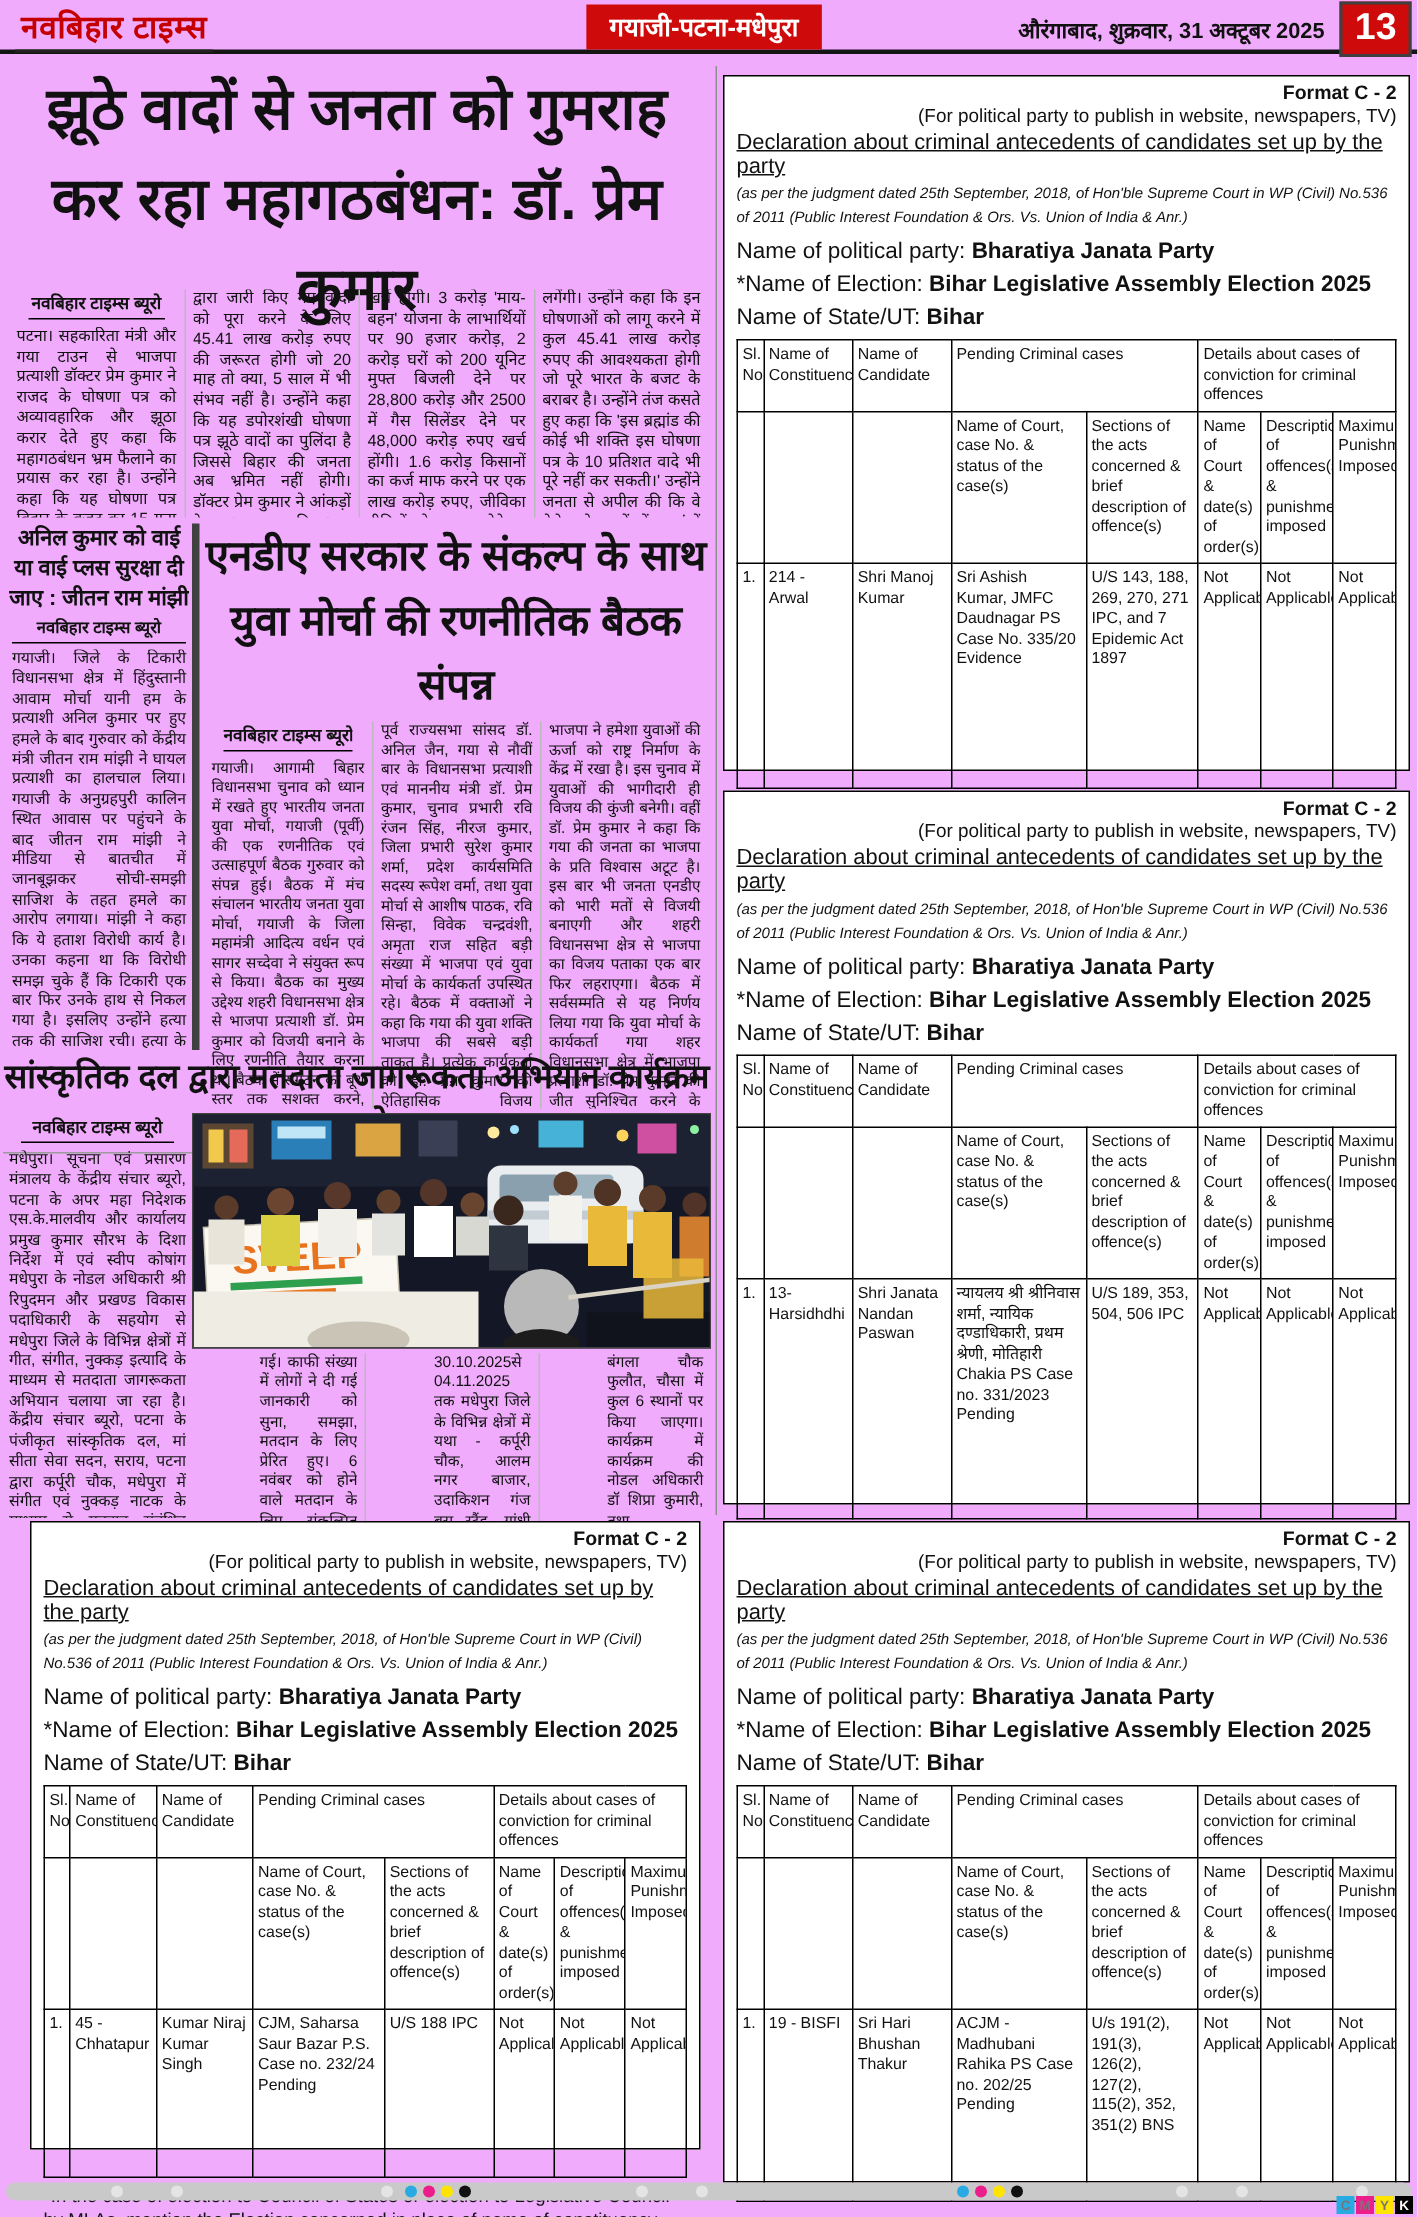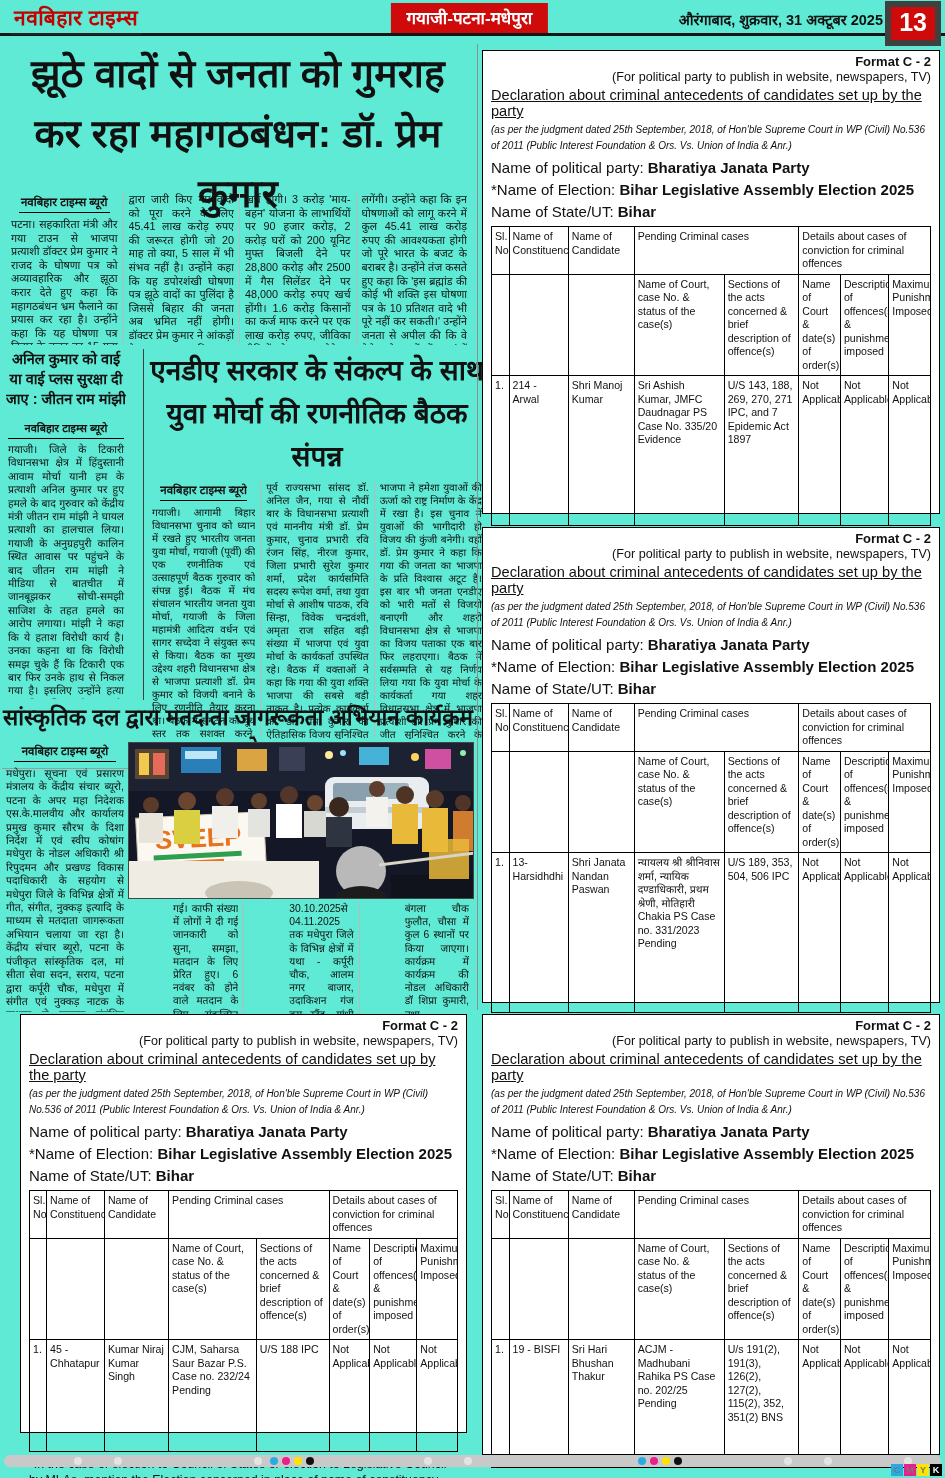--- a/index.html
+++ b/index.html
@@ -1,43 +1,43 @@
 <!DOCTYPE html>
 <html><head>
 <meta charset="utf-8">
 <style>
   * { margin:0; padding:0; box-sizing:border-box; }
   html,body { background:#ffffff; }
   body { font-family:"Liberation Sans", sans-serif; color:#111; }
-  #page { position:relative; width:945px; height:1478px; background:#5eead4; overflow:hidden; margin:0 auto; }
+  #page { position:relative; width:945px; height:1478px; background:#f0abfc; overflow:hidden; margin:0 auto; }
 
   
   #masthead { position:absolute; left:0; top:0; width:945px; height:36px; border-bottom:3px solid #151515; }
   .paper-name { position:absolute; left:10px; top:3px; font-size:21px; font-weight:800; color:#c40000; border-bottom:2px solid #222; padding:0 4px 2px; letter-spacing:0.5px; }
   .edition-badge { position:absolute; left:50%; transform:translateX(-52%); top:3px; background:#cf0a0a; color:#fff; font-size:17px; font-weight:700; padding:3px 16px 4px; }
   .dateline { position:absolute; right:62px; top:9px; font-size:14.5px; font-weight:700; }
-  .page-badge { position:absolute; right:4px; top:1px; background:#cf0a0a; color:#fff; font-size:25px; font-weight:800; padding:3px 8px 5px; line-height:1; border:6px solid #404040; }
+  .page-badge { position:absolute; right:4px; top:1px; background:#cf0a0a; color:#fff; font-size:25px; font-weight:800; padding:3px 8px 5px; line-height:1; border:2px solid #404040; }
 
   
   .byline { font-weight:700; text-align:center; font-size:11.5px; border-bottom:1.3px solid #000; padding:1px 0 3px; margin:0 8px 5px; white-space:nowrap; overflow:hidden; }
   .bt { font-size:10.8px; line-height:13.6px; text-align:justify; overflow:hidden; }
   .cols { display:flex; }
   .cols .col { padding:0 5px; overflow:hidden; }
   .cols .col + .col { border-left:1px solid #b9b9b9; }
 
   #lead-headline { position:absolute; left:4px; top:44px; width:468px; height:146px; font-size:39px; line-height:60px; font-weight:800; text-align:center; letter-spacing:0.2px; }
   #lead-cols { position:absolute; left:6px; top:193px; width:466px; height:152px; }
   #lead-cols .col { width:25%; height:152px; }
 
   #anil { position:absolute; left:6px; top:349px; width:120px; height:350px; overflow:hidden; }
-  .sub-headline { font-weight:800; font-size:14.5px; line-height:20px; text-align:center; margin-bottom:10px; }
+  .sub-headline { font-weight:800; font-size:14.5px; line-height:20px; text-align:center; margin-bottom:0; }
   #anil .byline { margin:0 2px 4px; font-size:11px; }
   #anil .bt { font-size:10.5px; line-height:13.4px; padding:0 2px; }
 
-  #yuva { position:absolute; left:128px; top:349px; width:344px; height:351px; border-left:1px solid #404040; padding-left:3px;margin-left:15px; }
+  #yuva { position:absolute; left:128px; top:349px; width:344px; height:351px; border-left:5px solid #404040; padding-left:3px; }
   #yuva .hl { font-weight:800; font-size:28px; line-height:43px; text-align:center; }
   #yuva .cols { height:258px; margin-top:3px; }
   #yuva .col { width:33.33%; height:258px; }
   #yuva .bt { font-size:10.2px; line-height:13px; }
 
   #aware { position:absolute; left:2px; top:702px; width:472px; height:312px; }
   #aware .hl { font-weight:800; font-size:22.5px; line-height:32px; text-align:center; border-bottom:1px solid #9c9c9c; padding-bottom:2px; }
   #aware-col1 { position:absolute; left:4px; top:40px; width:118px; height:270px; overflow:hidden; }
   #aware-col1 .bt { font-size:10.5px; line-height:13.4px; }
   #aware-photo { position:absolute; left:126px; top:40px; width:346px; height:157px; border:1px solid #444; background:#10131c; overflow:hidden; }

